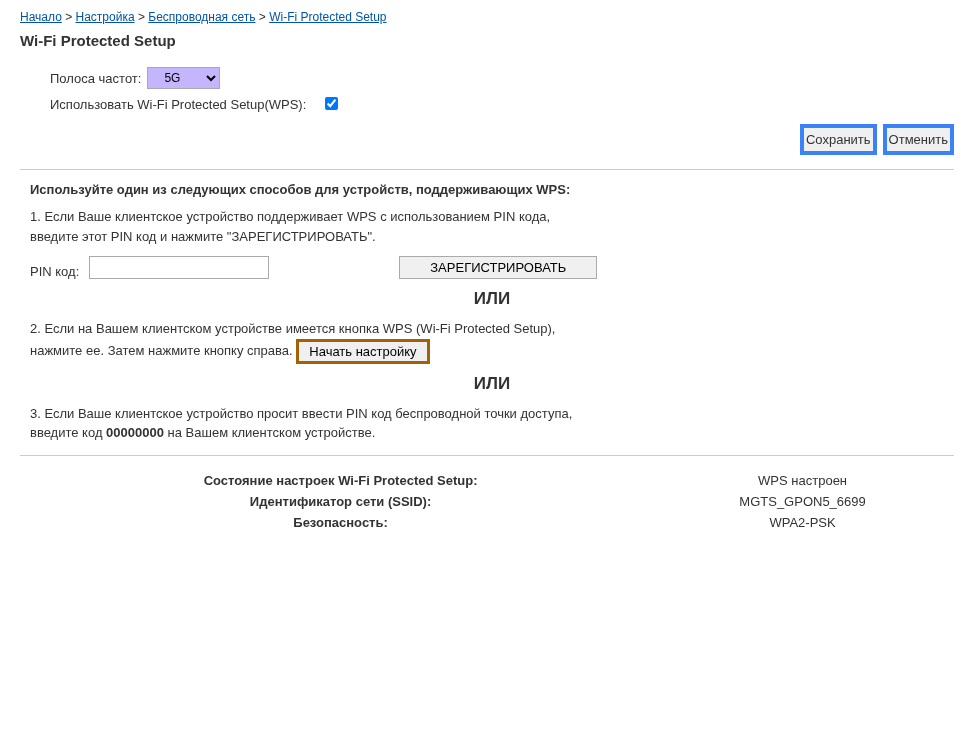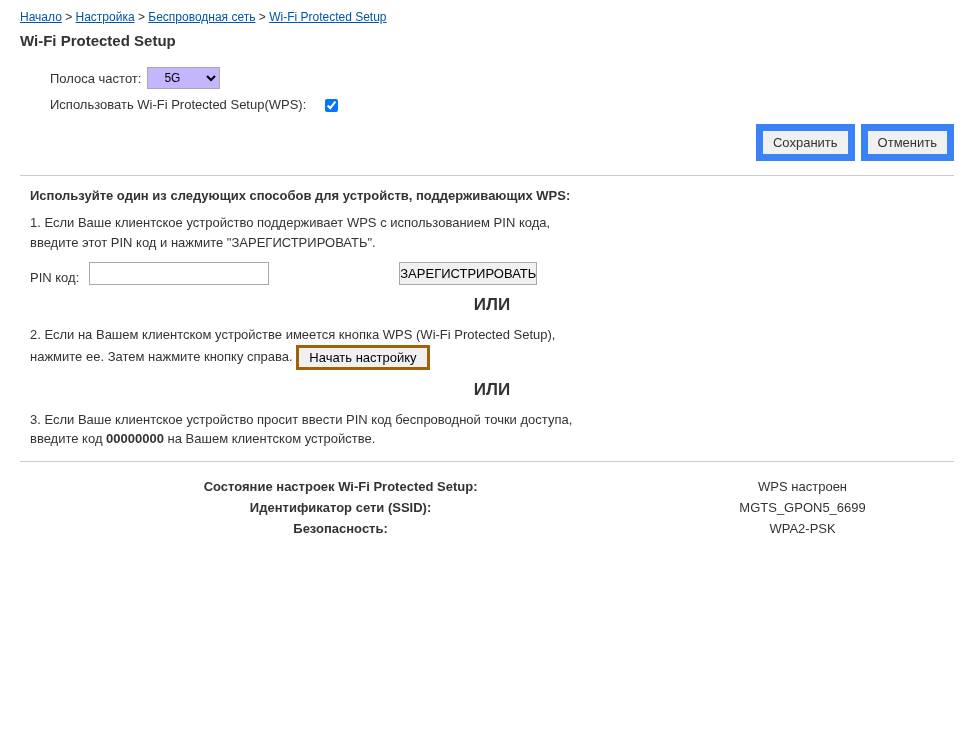--- a/index.html
+++ b/index.html
@@ -43,37 +43,37 @@
     }
     select.band-select {
       border: 1px solid #aaa;
       padding: 2px 12px;
       font-size: 12px;
       background: #c4b5fd;
       cursor: pointer;
     }
     .checkbox-row {
       display: flex;
-      align-items: flex-end;
+      align-items: flex-start;
       margin-bottom: 12px;
       gap: 13px;
     }
     .checkbox-row label {
       margin-right: 6px;
     }
     .buttons-row {
       display: flex;
       justify-content: flex-end;
       margin-bottom: 14px;
       gap: 6px;
     }
     button.action-btn {
-      padding: 4px 10px;
-      font-size: 13px;
-      border: 7px solid #3b82f6;
+      padding: 4px 2px;
+      font-size: 13px;
+      border: 4px solid #3b82f6;
       background: #f0f0f0;
       cursor: pointer;
       color: #333;
     }
     .divider {
       border: none;
       border-top: 1px solid #ccc;
       margin: 12px 0;
     }
     .wps-section {
@@ -97,21 +97,21 @@
     .pin-row label {
       white-space: nowrap;
     }
     .pin-input {
       border: 1px solid #aaa;
       padding: 3px 6px;
       font-size: 13px;
       width: 180px;
     }
     .register-btn {
-      padding: 3px 0;
+      padding: 3px 30px;
       font-size: 13px;
       border: 1px solid #aaa;
       background: #f0f0f0;
       cursor: pointer;
       margin-left: 120px;
     }
     .or-divider {
       text-align: center;
       font-weight: bold;
       font-size: 17px;

